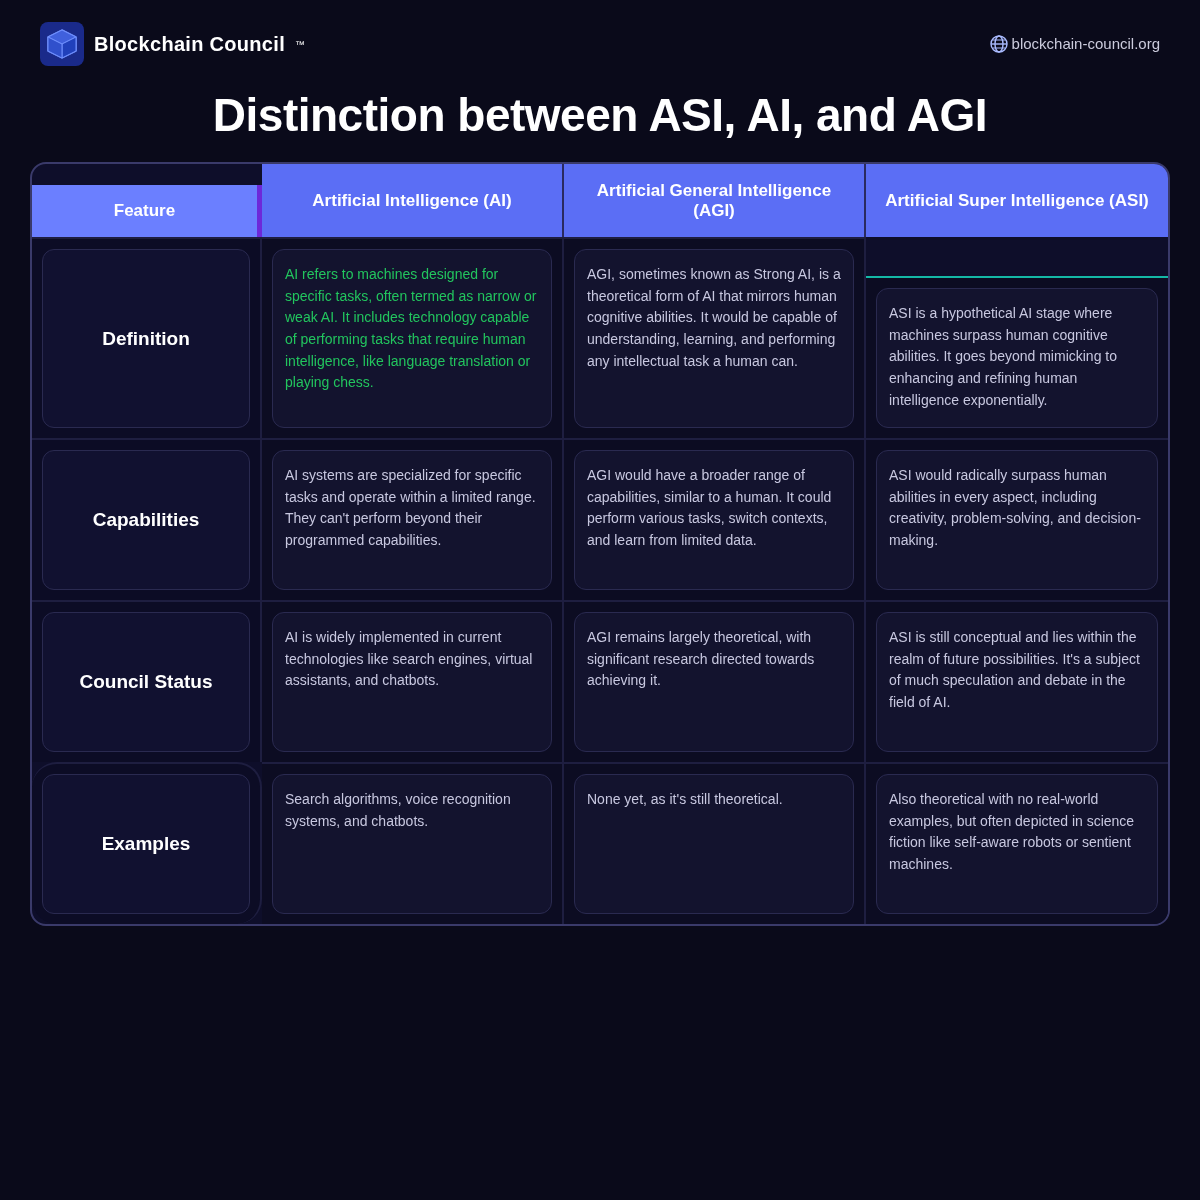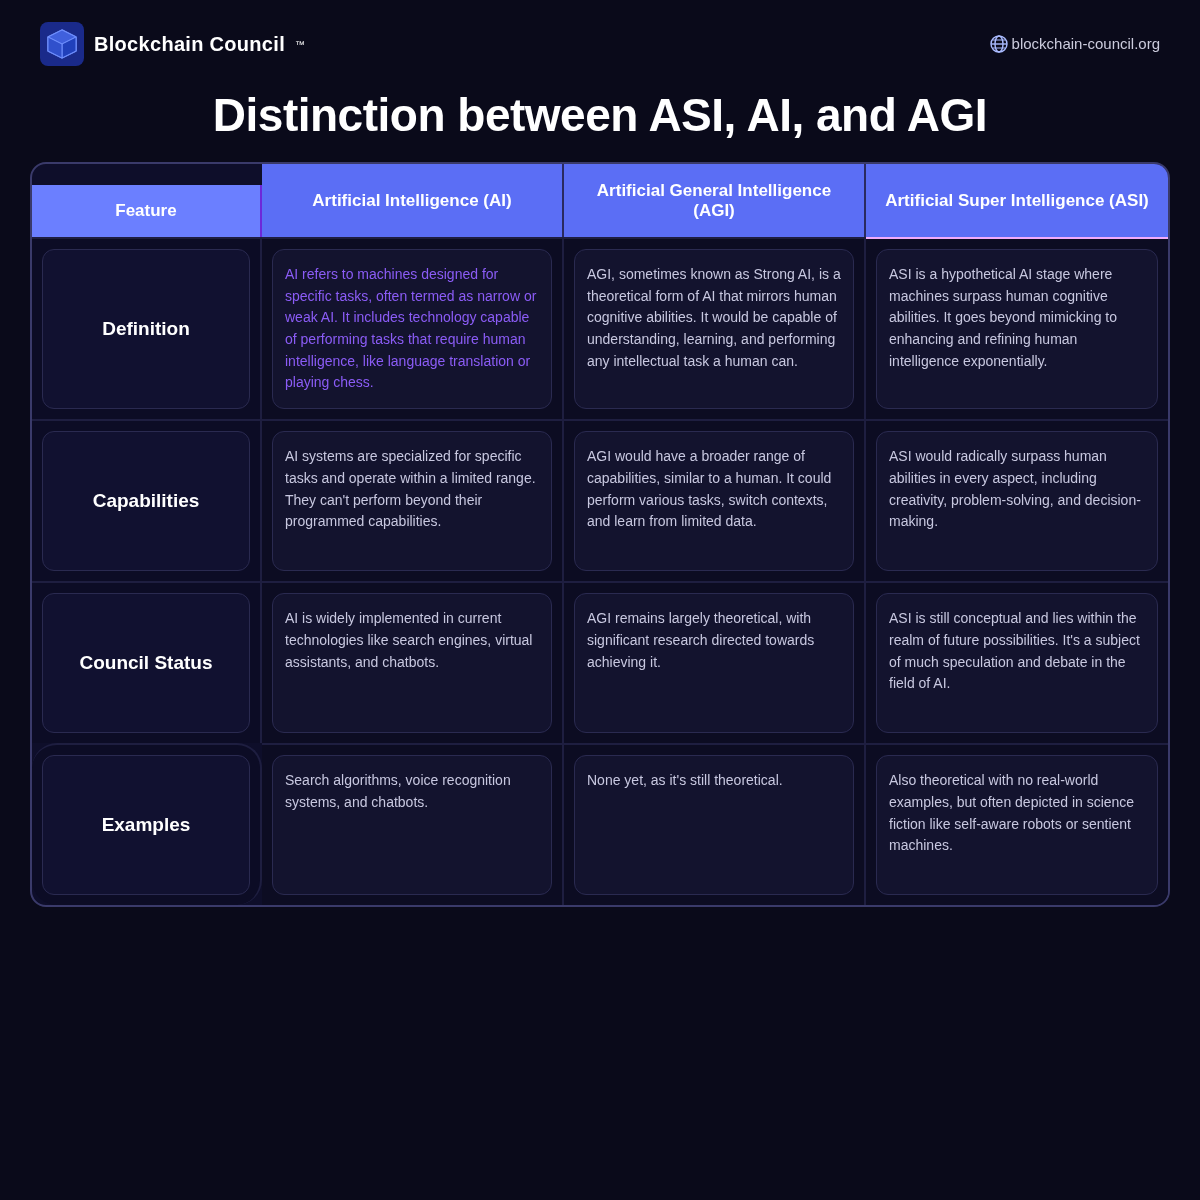--- a/index.html
+++ b/index.html
@@ -181,41 +181,41 @@
     </svg>
     <span>blockchain-council.org</span>
   </div>
 </div>
 
 <h1 class="page-title">Distinction between ASI, AI, and AGI</h1>
 
 <div class="table-wrapper">
   <div class="table-grid">
 
-    <div class="col-header feature-header" style="border-right:2px solid #6d28d9;margin-top:21px;">Feature</div>
+    <div class="col-header feature-header" style="border-right:5px solid #6d28d9;margin-top:21px;">Feature</div>
     <div class="col-header" style="border-right:2px solid #2a2a60;">Artificial Intelligence (AI)</div>
     <div class="col-header" style="border-right:2px solid #2a2a60;">Artificial General Intelligence (AGI)</div>
     <div class="col-header" style="border-right:none;">Artificial Super Intelligence (ASI)</div>
 
     <div class="cell-pad feature-col" style="display:flex;align-items:center;justify-content:center;border-top:2px solid #1e1e40;border-right:2px solid #1e1e40;">
       <div class="feature-inner">
         <span style="color:#ffffff;font-size:19px;font-weight:700;">Definition</span>
       </div>
     </div>
     <div class="cell-pad data-col" style="border-top:2px solid #1e1e40;border-right:2px solid #1e1e40;">
       <div class="inner-cell">
-        <span style="color:#8b5cf6;font-size:14px;line-height:1.55;">AI refers to machines designed for specific tasks, often termed as narrow or weak AI. It includes technology capable of performing tasks that require human intelligence, like language translation or playing chess.</span>
+        <span style="color:#22c55e;font-size:14px;line-height:1.55;">AI refers to machines designed for specific tasks, often termed as narrow or weak AI. It includes technology capable of performing tasks that require human intelligence, like language translation or playing chess.</span>
       </div>
     </div>
     <div class="cell-pad data-col" style="border-top:2px solid #1e1e40;border-right:2px solid #1e1e40;">
       <div class="inner-cell">
         <span style="color:#c8c8e0;font-size:14px;line-height:1.55;">AGI, sometimes known as Strong AI, is a theoretical form of AI that mirrors human cognitive abilities. It would be capable of understanding, learning, and performing any intellectual task a human can.</span>
       </div>
     </div>
-    <div class="cell-pad data-col" style="border-top:2px solid #f0abfc;border-right:none;">
+    <div class="cell-pad data-col" style="border-top:2px solid #14b8a6;border-right:none;margin-top:39px;">
       <div class="inner-cell">
         <span style="color:#c8c8e0;font-size:14px;line-height:1.55;">ASI is a hypothetical AI stage where machines surpass human cognitive abilities. It goes beyond mimicking to enhancing and refining human intelligence exponentially.</span>
       </div>
     </div>
 
     <div class="cell-pad feature-col" style="display:flex;align-items:center;justify-content:center;border-top:2px solid #1e1e40;border-right:2px solid #1e1e40;">
       <div class="feature-inner">
         <span style="color:#ffffff;font-size:19px;font-weight:700;">Capabilities</span>
       </div>
     </div>

